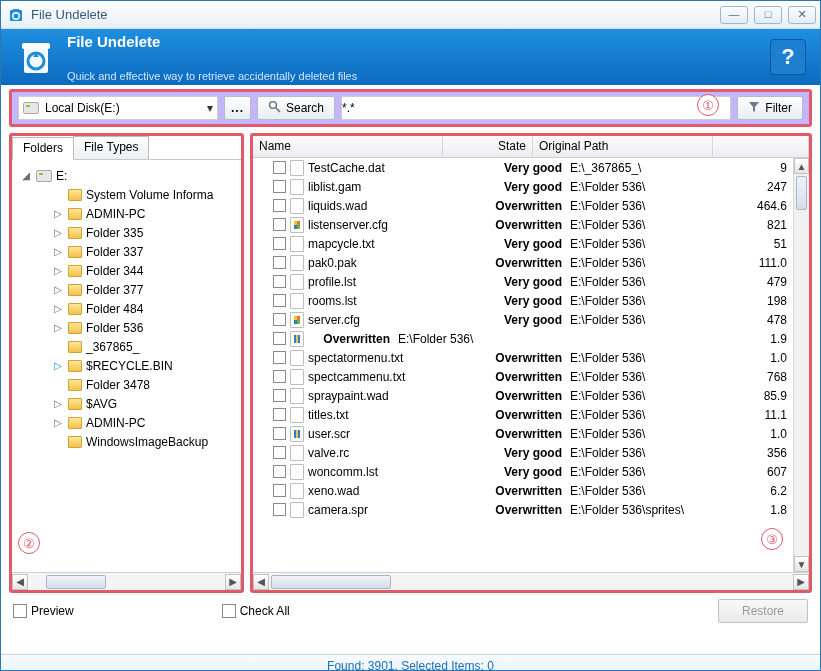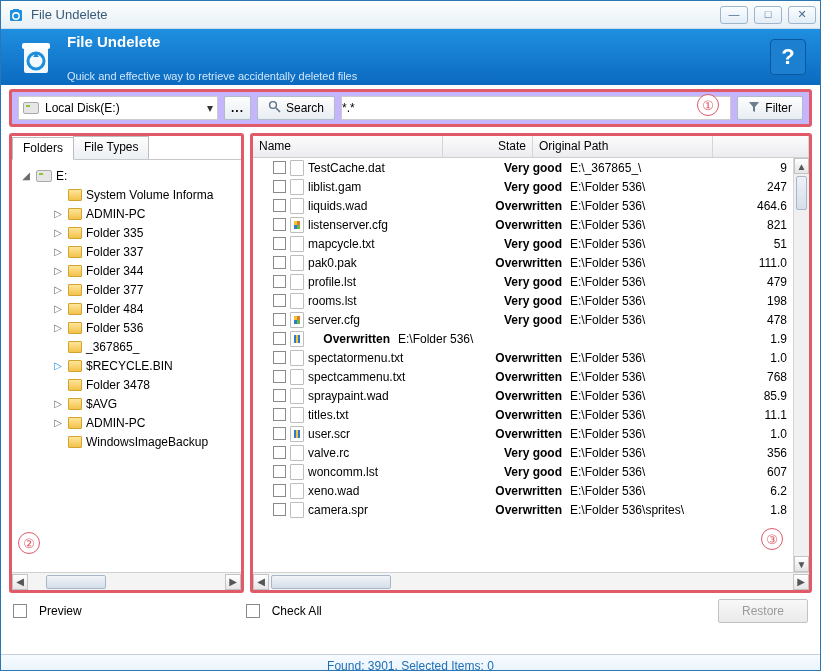--- a/index.html
+++ b/index.html
@@ -56,21 +56,21 @@
 .file-ic.scr::before{content:"";position:absolute;inset:3px;background:repeating-linear-gradient(90deg,#2e7bd0 0 2px,#f3c631 2px 4px);}
 .row .c-name{flex:0 0 172px; white-space:nowrap; overflow:hidden;}
 .row .c-state{flex:0 0 90px; text-align:right; padding-right:8px;font-weight:bold;}
 .row .c-path{flex:0 0 180px; white-space:nowrap;}
 .row .c-size{flex:1; text-align:right; padding-right:22px;}
 .vscroll{position:absolute; right:0; top:0; bottom:0; width:16px; background:#f0f0f0; border-left:1px solid #d7d7d7; display:flex; flex-direction:column;}
 .vscroll .arrow{height:16px;border:1px solid #c3c3c3;background:linear-gradient(#fff,#e4e4e4);font-size:10px;color:#555;display:flex;align-items:center;justify-content:center;}
 .vscroll .thumb{height:34px;background:linear-gradient(#eef2f7,#d5dee9);border:1px solid #a8b7c8;border-radius:2px;margin:2px;}
 .circ-num.right{ right:26px; bottom:22px; top:auto; }
 
-.bottom-row{ display:flex; align-items:center; padding:6px 12px 4px; gap:12px;}
+.bottom-row{ display:flex; align-items:center; padding:6px 12px 4px; gap:4px;}
 .cb-box{ width:14px;height:14px;border:1px solid #8a8a8a;background:#fff;}
 .restore-btn{ margin-left:auto; width:90px; height:24px; border:1px solid #c2c2c2; background:linear-gradient(#f8f8f8,#eaeaea); color:#9a9a9a; border-radius:2px; cursor:not-allowed;text-align:center;}
 
 .status-bar{ height:22px; border-top:1px solid #c5d0dc; background:linear-gradient(#f6fbff,#e7f2fc); display:flex; align-items:center; justify-content:center; color:#1f6fb4; font-size:12px;margin-top:27px;}
 </style>
 </head>
 <body>
 
 <div class="titlebar">
   <span class="app-icon">

